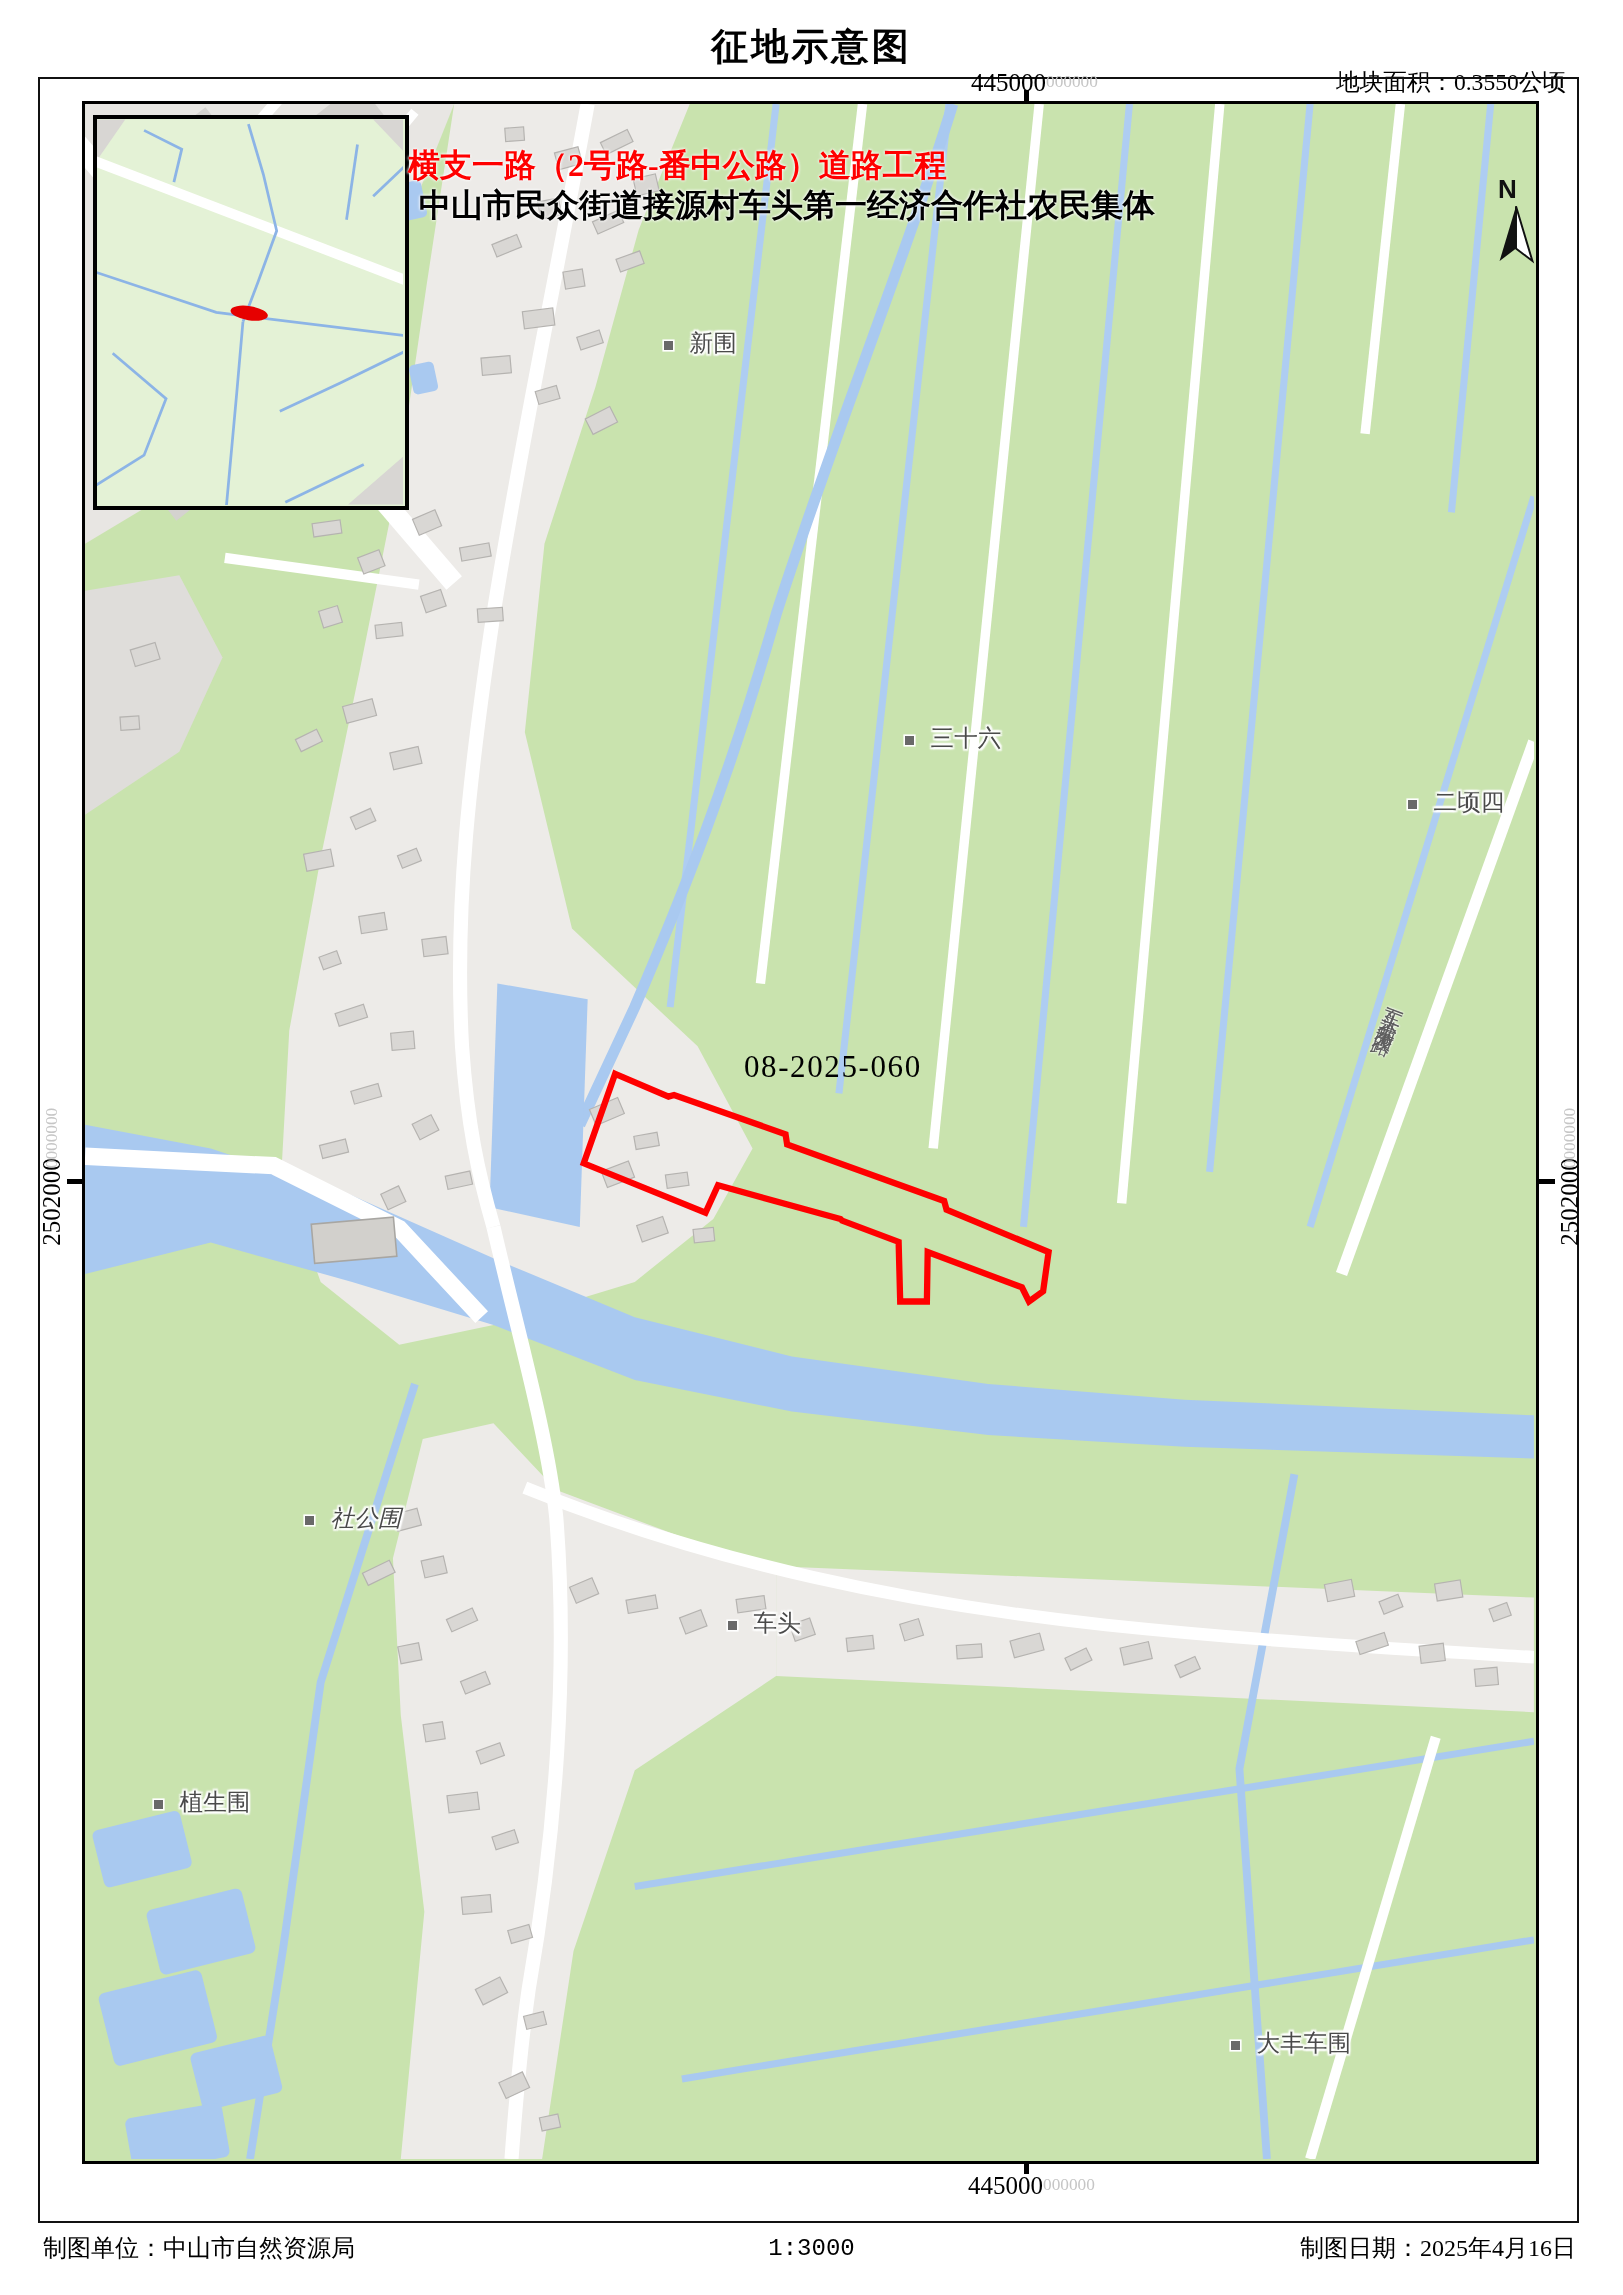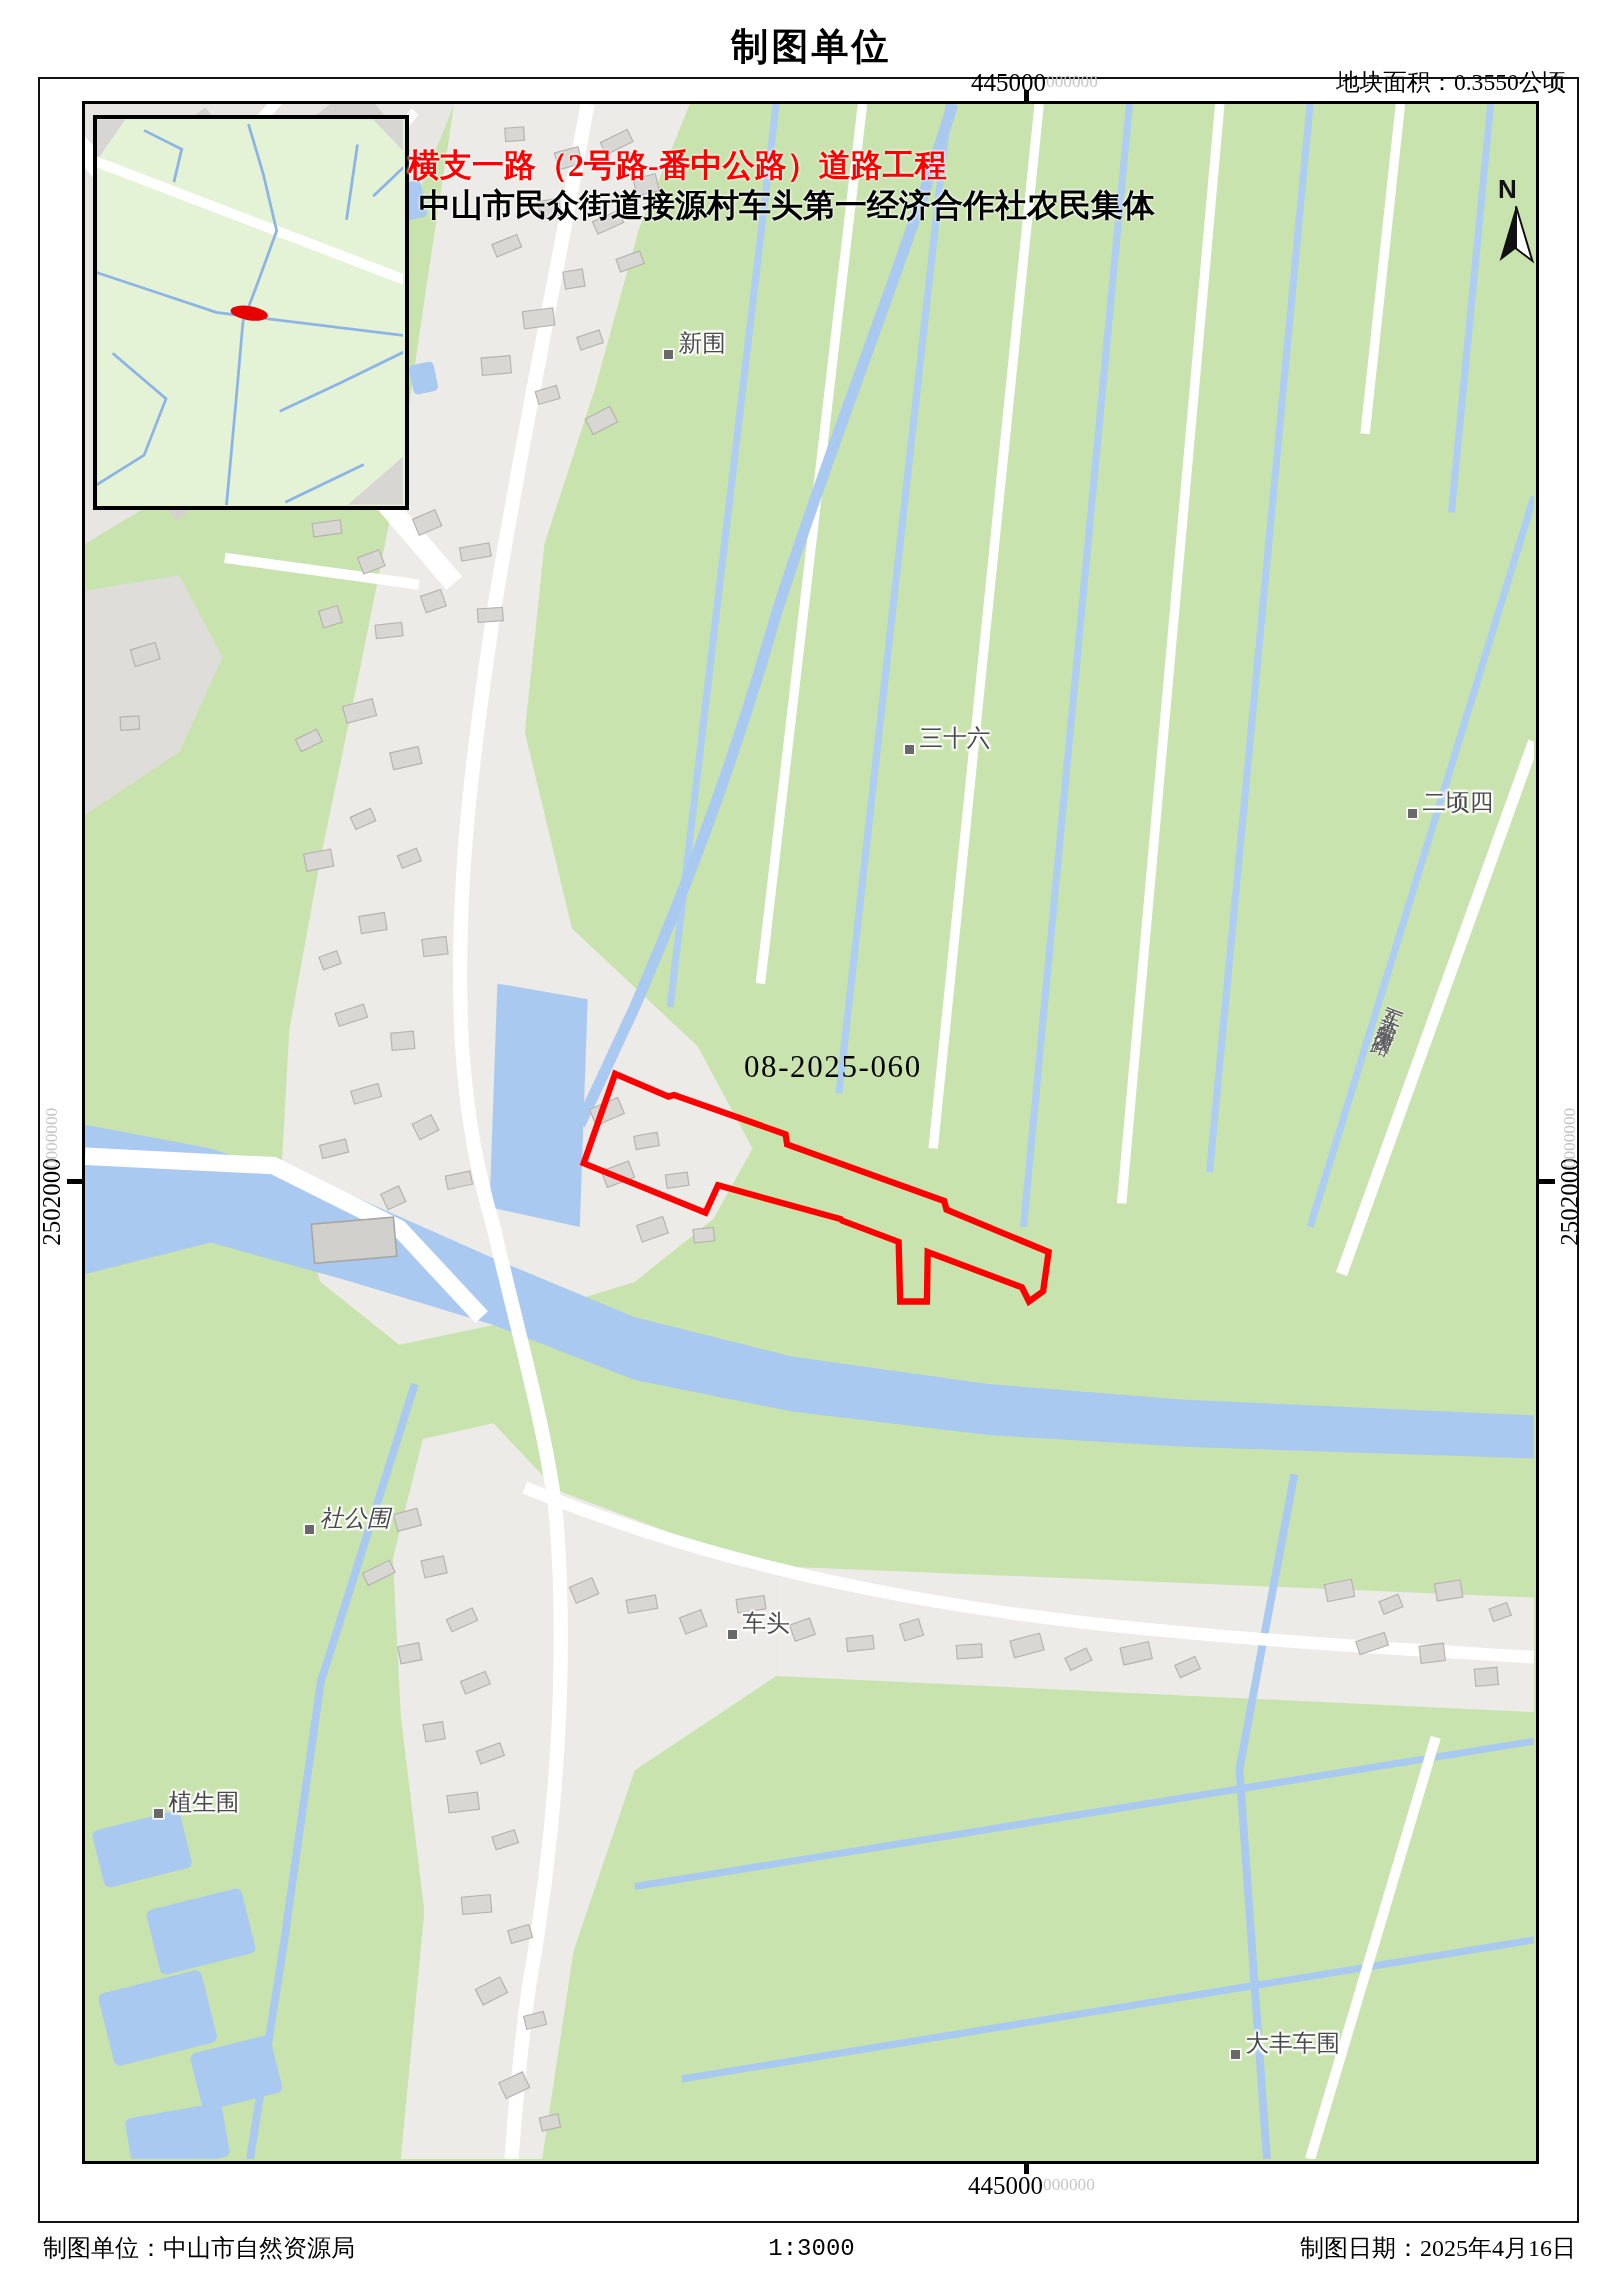--- a/index.html
+++ b/index.html
@@ -19,21 +19,21 @@
   .map-frame svg{display:block;}
   
   .proj-title{left:408px;top:144px;font-size:32px;font-weight:bold;color:#ff0000;z-index:6;
     font-family:"Liberation Serif","DejaVu Serif",serif;white-space:nowrap;
     text-shadow:0 0 3.1px #fff,0 0 3.1px #fff;}
   .proj-subtitle{left:419px;top:184px;font-size:32px;font-weight:bold;color:#000;z-index:6;
     font-family:"Liberation Serif","DejaVu Serif",serif;white-space:nowrap;
     text-shadow:0 0 3.1px #fff,0 0 3.1px #fff;text-align:center;}
   .parcel-code{left:744px;top:1049px;font-size:31px;color:#000;z-index:5;letter-spacing:1.6px;
     font-family:"Liberation Serif","DejaVu Serif",serif;}
-  .place-label{display:flex;align-items:flex-end;gap:6px;z-index:4;}
+  .place-label{display:flex;align-items:center;gap:17px;z-index:4;}
   .place-label .txt{font-size:23.6px;color:#4a4a4a;white-space:nowrap;
     text-shadow:-1.6px 0 1.6px #fff,1.6px 0 1.6px #fff,0 -1.6px 1.6px #fff,0 1.6px 1.6px #fff,
                 -1.6px -1.6px 1.6px #fff,1.6px 1.6px 1.6px #fff,1.6px -1.6px 1.6px #fff,-1.6px 1.6px 1.6px #fff;}
   .place-label .marker{width:8.6px;height:8.6px;background:#696969;margin-top:4.7px;
     box-shadow:0 0 0 1.6px #ffffff;}
   .road-name{left:1396px;top:1011px;z-index:3;writing-mode:vertical-rl;
     transform:translate(-50%,-50%) rotate(21deg);font-size:19.6px;color:#5e5e5e;letter-spacing:3.9px;
     text-shadow:0 0 2.4px #fff,0 0 2.4px #fff;}
   
   .north-label{left:1498px;top:174px;font-size:26px;font-weight:bold;color:#111;z-index:4;}
@@ -50,21 +50,21 @@
   .footer-agency{left:43px;top:2232px;font-size:24px;color:#000;
     font-family:"Liberation Serif","DejaVu Serif",serif;}
   .footer-scale{left:0;right:0;top:2235px;text-align:center;font-size:24px;color:#000;
     font-family:Liberation Mono, monospace;}
   .footer-date{right:47px;top:2232px;font-size:24px;color:#000;
     font-family:"Liberation Serif","DejaVu Serif",serif;}
 </style>
 </head>
 <body>
 
-<div class="abs page-title">制图单位</div>
+<div class="abs page-title">征地示意图</div>
 <div class="abs area-note">地块面积：0.3550公顷</div>
 
 <div class="abs outer-border"></div>
 
 <div class="abs map-frame">
   <svg width="1449" height="2055" viewBox="0 0 1845 2617">
 
     <rect x="0" y="0" width="1845" height="2617" fill="#c9e3ae"></rect>
 
     <g fill="none">

